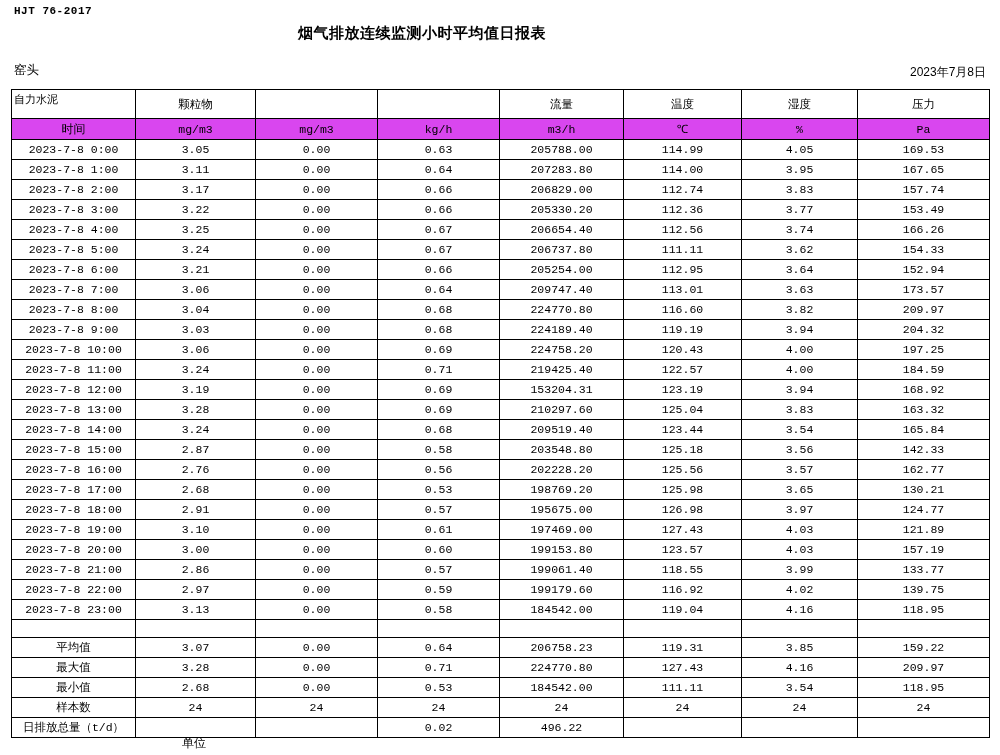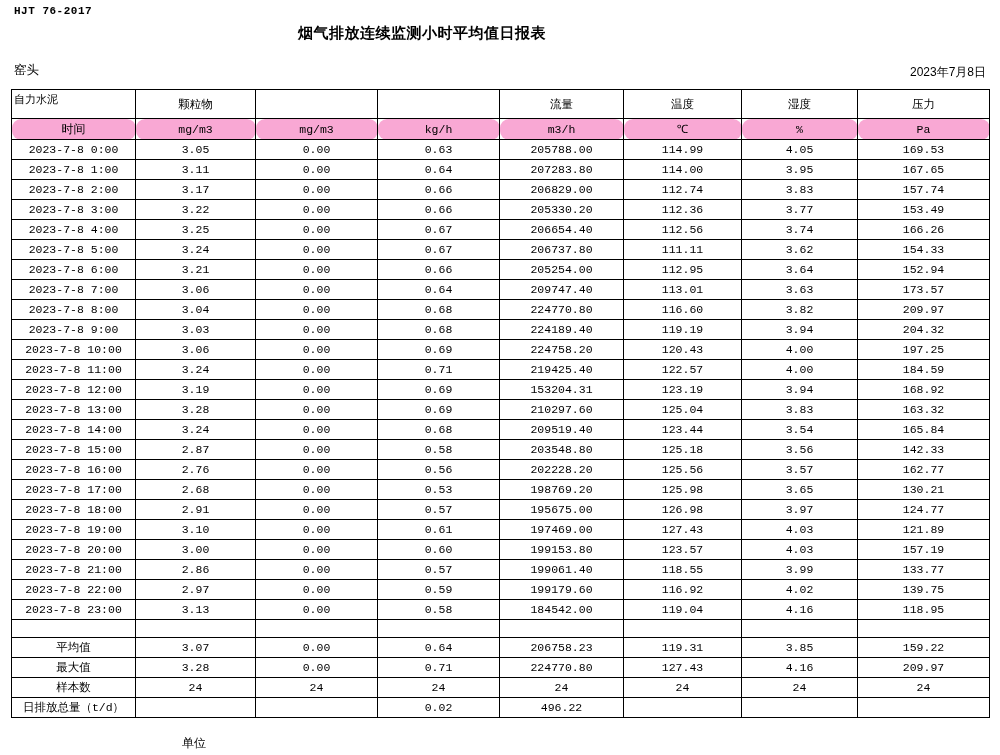--- a/index.html
+++ b/index.html
@@ -83,23 +83,22 @@
     line-height: 17px;
   }
   td.cn {
     font-family: "Liberation Sans", sans-serif;
     font-size: 12px;
   }
   tr.head-row td {
     height: 28px;
   }
   tr.unit-row td {
-    background: #f9a8d4;
+    background: #d946ef;
     height: 20px;
-    border-radius: 9px;
   }
   tr.unit-row td.cn {
     font-family: "Liberation Sans", sans-serif;
     font-size: 12px;
   }
   tr.blank-row td {
     height: 17px;
   }
   .c0 { width: 124px; }
   .c1 { width: 120px; }
@@ -442,20 +441,30 @@
         <td class="cn">最大值</td>
         <td>3.28</td>
         <td>0.00</td>
         <td>0.71</td>
         <td>224770.80</td>
         <td>127.43</td>
         <td>4.16</td>
         <td>209.97</td>
       </tr>
       <tr>
+        <td class="cn">最小值</td>
+        <td>2.68</td>
+        <td>0.00</td>
+        <td>0.53</td>
+        <td>184542.00</td>
+        <td>111.11</td>
+        <td>3.54</td>
+        <td>118.95</td>
+      </tr>
+      <tr>
         <td class="cn">样本数</td>
         <td>24</td>
         <td>24</td>
         <td>24</td>
         <td>24</td>
         <td>24</td>
         <td>24</td>
         <td>24</td>
       </tr>
       <tr>

